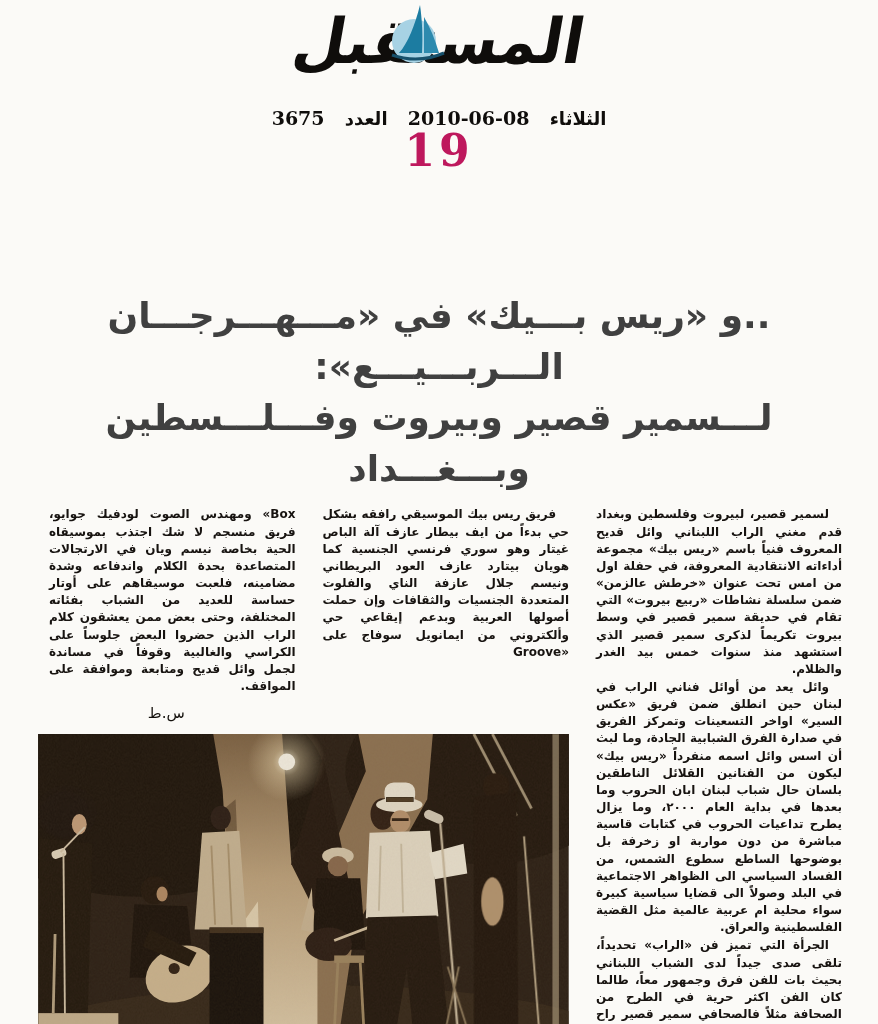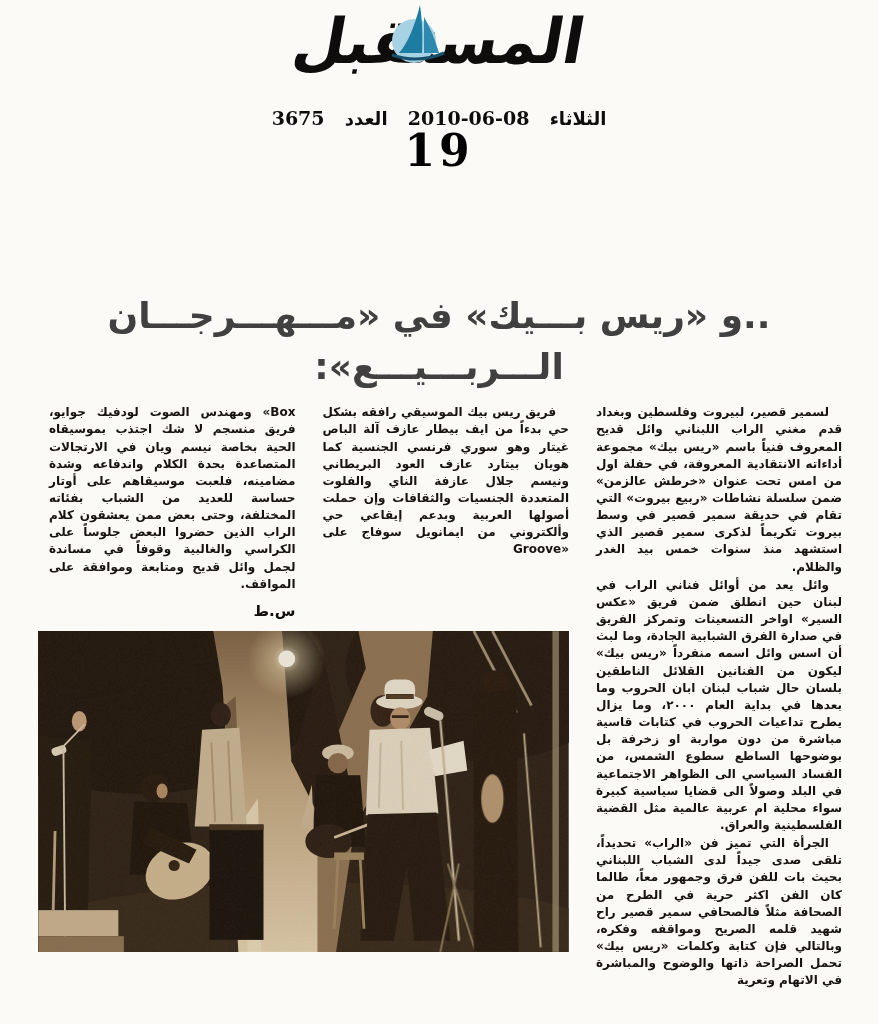--- a/index.html
+++ b/index.html
@@ -23,21 +23,21 @@
     font-size:12px;letter-spacing:1px;margin-top:-10px;transform:translateX(16px);
     color:#1a1713;
   }
   .dateline{
     direction:rtl;font-weight:bold;font-size:18px;margin-top:21px;color:#0f0d0b;
   }
   .dateline .num{font-family:"DejaVu Serif",serif;font-size:19px;letter-spacing:1px;}
   .dateline span{margin:0 7px;}
   .page-num{
     font-family:"DejaVu Serif",serif;font-weight:bold;font-size:44px;
-    letter-spacing:4px;margin-top:0;line-height:44px;color:#000000;
+    letter-spacing:4px;margin-top:0;line-height:44px;color:#be185d;
   }
   
   .headline{
     direction:rtl;text-align:center;font-weight:bold;
     font-size:36px;line-height:1.42;color:#404040;
     margin:130px 30px 0 30px;letter-spacing:0;
   }
   
   .columns{
     display:flex;direction:rtl;gap:15px;
@@ -46,21 +46,21 @@
   .col{
     direction:rtl;text-align:justify;
     font-size:12px;line-height:1.43;font-weight:bold;color:#171310;
   }
   .col-right{flex:0 0 258px;}
   .zone{flex:1 1 auto;display:flex;flex-direction:column;}
   .inner-cols{display:flex;direction:rtl;gap:15px;}
   .inner-cols .col{flex:1 1 0;}
   .col p{margin:0 0 1px 12px;text-indent:13px;}
   .col p.cont{text-indent:0;}
-  .byline{text-align:right;font-size:15px;font-weight:bold;margin-top:8px;color:#13100c;}
+  .byline{text-align:center;font-size:15px;font-weight:normal;margin-top:8px;color:#13100c;}
   
   figure.photo{margin:9px 0 0 0;}
   figure.photo svg{display:block;}
 </style>
 </head>
 <body>
 
 <header class="masthead">
   <div class="logo-wrap">
     <svg class="sail-icon" width="74" height="74" viewBox="0 0 74 74" aria-hidden="true">
@@ -75,20 +75,21 @@
     <span>الثلاثاء</span>
     <span class="num" dir="ltr">2010-06-08</span>
     <span>العدد</span>
     <span class="num">3675</span>
   </div>
   <div class="page-num">19</div>
 </header>
 
 <h1 class="headline">
   <span style="display:block">..و «ريس بـــيك» في «مـــهـــرجـــان الـــربـــيـــع»:</span>
+  <span style="display:block">لـــسمير قصير وبيروت وفـــلـــسطين وبـــغـــداد</span>
 </h1>
 
 <section class="columns">
 
   <article class="col col-right">
     <p>لسمير قصير، لبيروت وفلسطين وبغداد قدم مغني الراب اللبناني وائل قديح المعروف فنياً باسم «ريس بيك» مجموعة أداءاته الانتقادية المعروفة، في حفلة اول من امس تحت عنوان «خرطش عالزمن» ضمن سلسلة نشاطات «ربيع بيروت» التي تقام في حديقة سمير قصير في وسط بيروت تكريماً لذكرى سمير قصير الذي استشهد منذ سنوات خمس بيد الغدر والظلام.</p>
     <p>وائل يعد من أوائل فناني الراب في لبنان حين انطلق ضمن فريق «عكس السير» اواخر التسعينات وتمركز الفريق في صدارة الفرق الشبابية الجادة، وما لبث أن اسس وائل اسمه منفرداً «ريس بيك» ليكون من الفنانين القلائل الناطقين بلسان حال شباب لبنان ابان الحروب وما بعدها في بداية العام ٢٠٠٠، وما يزال يطرح تداعيات الحروب في كتابات قاسية مباشرة من دون مواربة او زخرفة بل بوضوحها الساطع سطوع الشمس، من الفساد السياسي الى الظواهر الاجتماعية في البلد وصولاً الى قضايا سياسية كبيرة سواء محلية ام عربية عالمية مثل القضية الفلسطينية والعراق.</p>
     <p>الجرأة التي تميز فن «الراب» تحديداً، تلقى صدى جيداً لدى الشباب اللبناني بحيث بات للفن فرق وجمهور معاً، طالما كان الفن اكثر حرية في الطرح من الصحافة مثلاً فالصحافي سمير قصير راح شهيد قلمه الصريح ومواقفه وفكره، وبالتالي فإن كتابة وكلمات «ريس بيك» تحمل الصراحة ذاتها والوضوح والمباشرة في الاتهام وتعرية</p>
   </article>
 

